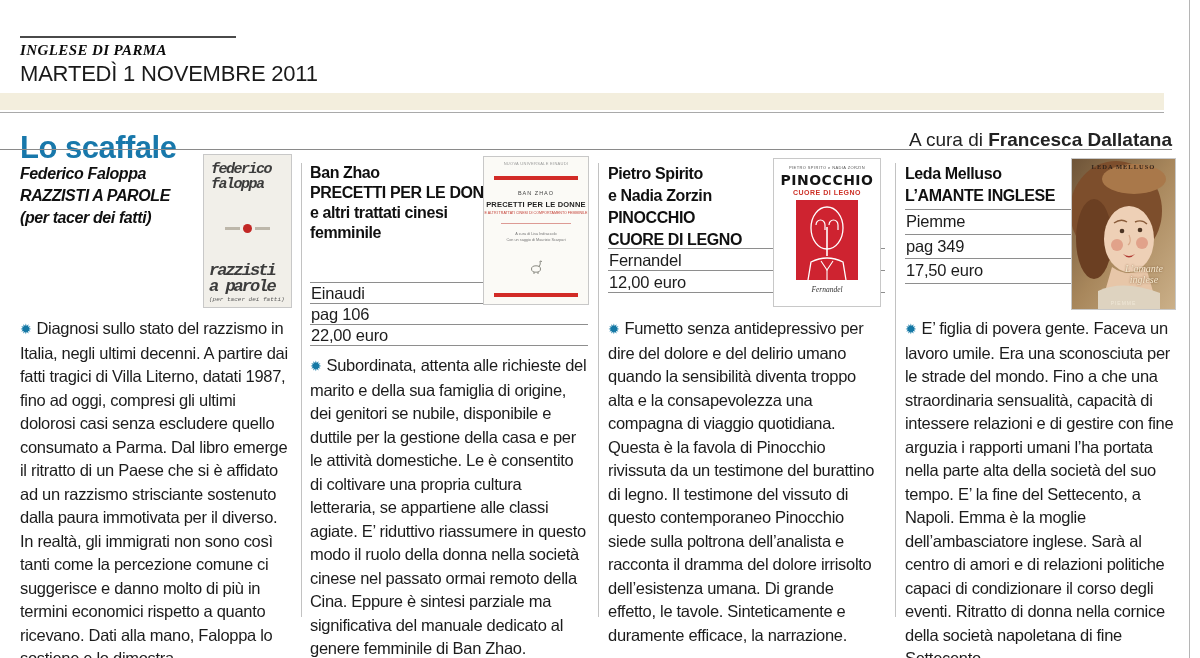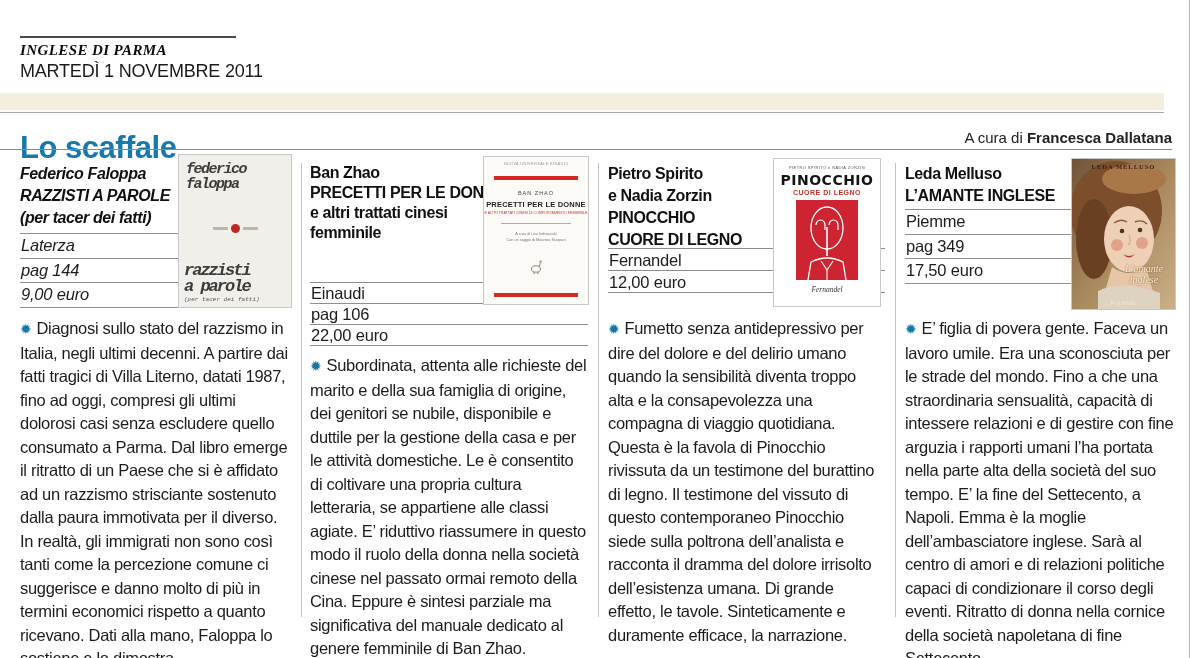--- a/index.html
+++ b/index.html
@@ -3,28 +3,28 @@
 <meta charset="utf-8">
 <style>
   html,body{margin:0;padding:0;background:#ffffff;}
   #page{position:relative;width:1200px;height:658px;background:#fff;overflow:hidden;
         font-family:"Liberation Sans",sans-serif;color:#1c1c1c;}
 
   
   .mast-rule{position:absolute;left:20px;top:36px;width:216px;height:2px;background:#4a4a4a;}
   .paper-name{position:absolute;left:20px;top:42px;font-family:"Liberation Serif",serif;
               font-weight:bold;font-style:italic;font-size:15px;color:#0c0c0c;letter-spacing:.4px;}
-  .issue-date{position:absolute;left:20px;top:61px;font-size:18px;color:#1a1a1a;letter-spacing:-0.2px;}
+  .issue-date{position:absolute;left:20px;top:61px;font-size:22px;color:#1a1a1a;letter-spacing:-0.2px;}
 
   .beige-band{position:absolute;left:0;top:93px;width:1164px;height:17px;background:#f3eedd;}
   .band-line{position:absolute;left:0;top:112px;width:1164px;height:1px;background:#a9a9a9;}
 
   .section-title{position:absolute;left:20px;top:115px;font-size:31px;line-height:34px;
                  font-weight:bold;color:#1878ab;letter-spacing:-0.5px;margin-top:16px;}
-  .byline{position:absolute;left:770px;top:129px;width:402px;text-align:right;font-size:15px;color:#222;}
+  .byline{position:absolute;left:770px;top:129px;width:402px;text-align:right;font-size:19px;color:#222;}
   .byline b{font-weight:bold;}
   .section-rule{position:absolute;left:0;top:149px;width:1172px;height:1px;background:#8a8a8a;}
   .right-rule{position:absolute;left:1189px;top:0;width:1px;height:658px;background:#b5b5b5;}
   .col-sep{position:absolute;top:163px;height:454px;width:1px;background:#c2c2c2;}
 
   
   .col{position:absolute;top:163px;}
   #col1{left:20px;width:271px;}
   #col2{left:310px;width:278px;}
   #col3{left:608px;width:277px;}
@@ -49,21 +49,21 @@
              padding:2px 0 0 1px;letter-spacing:-0.2px;}
   #col2 .meta .row{height:21px;padding-top:1px;}
   #col3 .meta .row{height:22px;}
 
   .body-text{font-size:16.5px;line-height:23.5px;letter-spacing:-0.3px;color:#1c1c1c;margin-top:2px;
              text-align:left;}
   .star{color:#1478a5;font-size:14px;margin-right:5px;}
 
   
   .cover{position:absolute;background:#fff;box-shadow:0 0 0 1px #c8c8c8;z-index:5;}
-  #cover1{right:0;top:-8px;width:112px;height:152px;background:#f1efe9;}
+  #cover1{right:0;top:-8px;width:87px;height:152px;background:#f1efe9;}
   #cover2{right:0;top:-6px;width:104px;height:147px;background:#fbfaf6;}
   #cover3{right:5px;top:-4px;width:106px;height:147px;}
   #cover4{right:0;top:-4px;width:103px;height:150px;overflow:hidden;}
 
   
   .c1-author{font-family:"Liberation Mono",monospace;font-weight:bold;font-size:15px;line-height:15px;
              color:#3c3c3c;padding:7px 0 0 7px;letter-spacing:-1.5px;}
   .c1-logoRow{margin-top:32px;display:flex;align-items:center;justify-content:center;gap:3px;}
   .c1-dash{width:15px;height:3px;background:#bdb7aa;}
   .c1-dot{width:9px;height:9px;border-radius:50%;background:#c22725;}
@@ -124,25 +124,20 @@
   <div class="col-sep" style="left:301px;"></div>
   <div class="col-sep" style="left:598px;"></div>
   <div class="col-sep" style="left:895px;"></div>
 
   <div class="col" id="col1">
     <div class="head">
       <div class="titles">
         <div>Federico Faloppa</div>
         <div>RAZZISTI A PAROLE</div>
         <div>(per tacer dei fatti)</div>
-      </div>
-      <div class="meta">
-        <div class="row">Laterza</div>
-        <div class="row">pag 144</div>
-        <div class="row">9,00 euro</div>
       </div>
       <div class="cover" id="cover1">
         <div class="c1-author">
           <div>federico</div>
           <div>faloppa</div>
         </div>
         <div class="c1-logoRow">
           <div class="c1-dash"></div>
             <div class="c1-dot"></div>
             <div class="c1-dash"></div>

